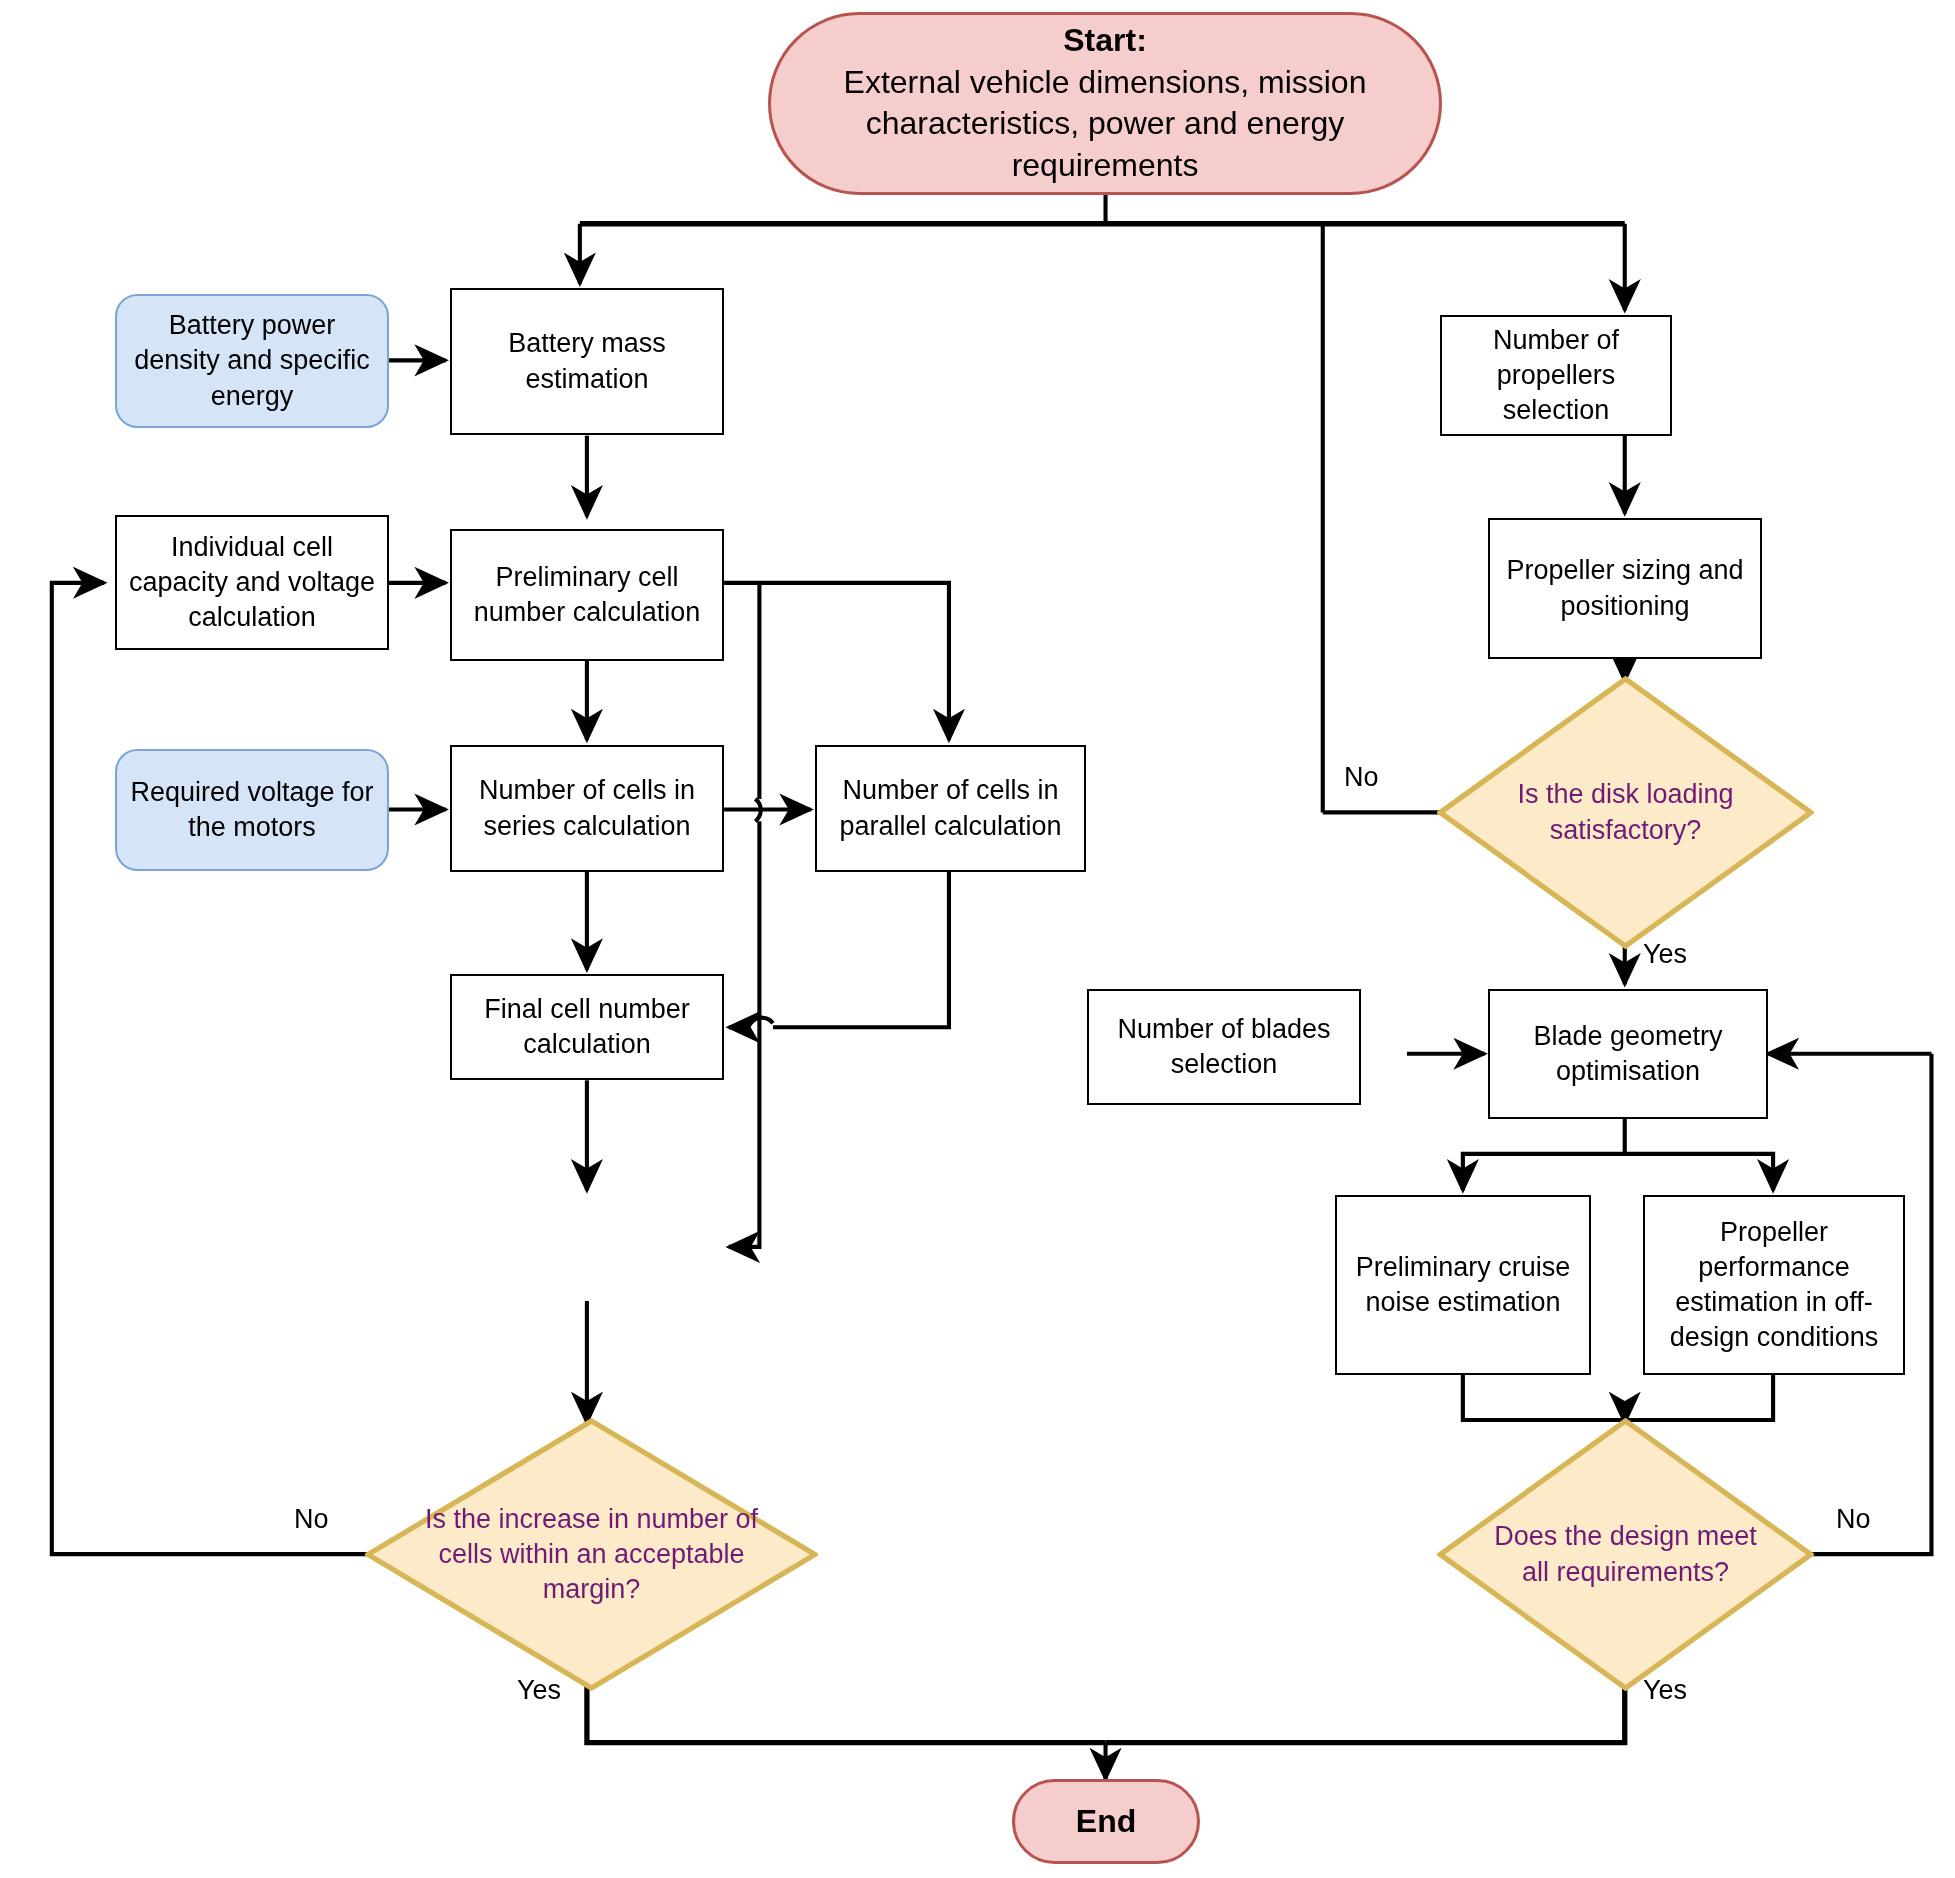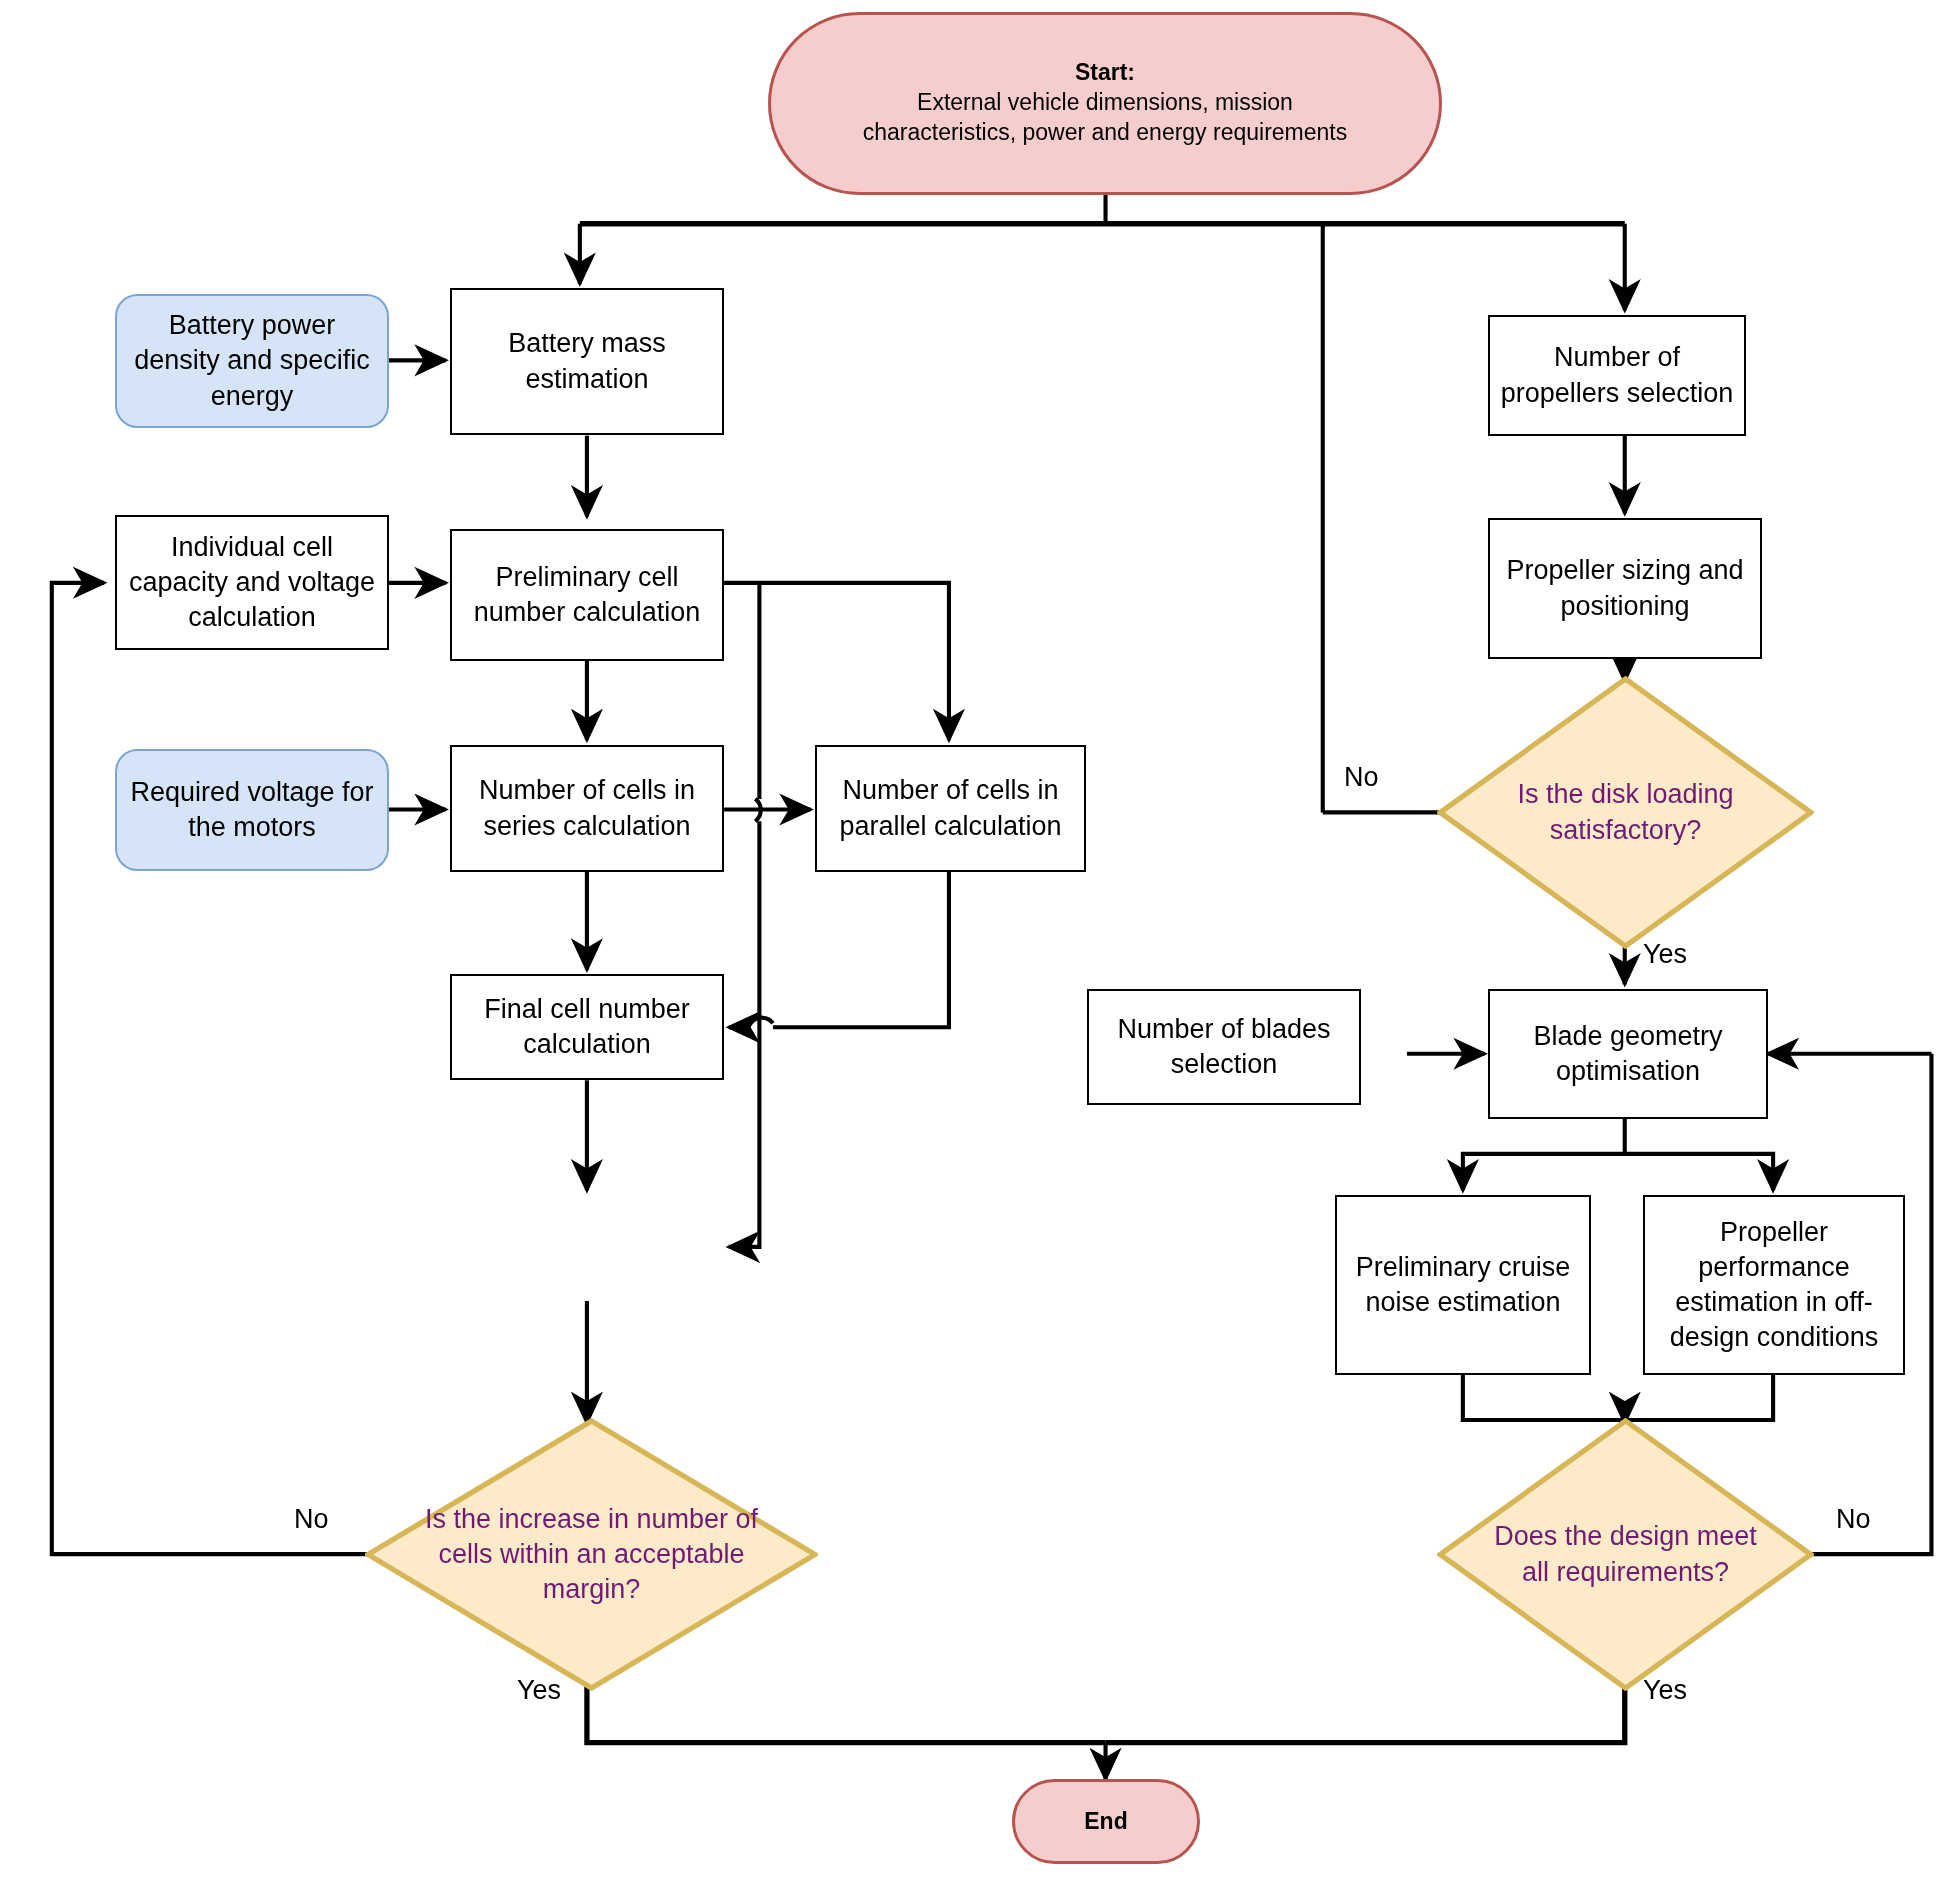--- a/index.html
+++ b/index.html
@@ -3,21 +3,21 @@
 <meta charset="utf-8">
 <style>
   html,body{margin:0;padding:0;background:#ffffff;}
   body{font-family:"Liberation Sans", sans-serif;}
   #stage{position:relative;width:1955px;height:1878px;background:#fff;overflow:hidden;}
   svg#wires{position:absolute;left:0;top:0;width:1955px;height:1878px;}
 
   .node{position:absolute;box-sizing:border-box;display:flex;align-items:center;justify-content:center;text-align:center;color:#000;line-height:1.30;}
   .proc{background:#ffffff;border:2.9px solid #000000;font-size:27px;padding:3.5px 5.9px;}
   .input{background:#d6e4f7;border:2.9px solid #7ba3d4;border-radius:22.4px;font-size:27px;padding:3.5px 8.2px;}
-  .term{background:#f6cdcd;border:3.5px solid #b85450;border-radius:118px;font-size:23px;padding:4.7px 10.6px;}
+  .term{background:#f6cdcd;border:3.5px solid #b85450;border-radius:118px;font-size:32px;padding:4.7px 10.6px;}
   .decision{position:absolute;display:flex;align-items:center;justify-content:center;text-align:center;font-size:27px;color:#701a75;line-height:1.30;}
   .decision .dtxt{position:relative;z-index:2;width:74%;}
   .edge-label{position:absolute;font-size:27px;color:#000;white-space:nowrap;}
   .startline1{display:block;font-weight:bold;}
 </style>
 </head>
 <body>
 
 <div id="stage">
 
@@ -141,21 +141,21 @@
 
   <div class="node proc" style="left:815px;top:745px;width:271px;height:127px;">
     <span>Number of cells in parallel calculation</span>
   </div>
 
   <div class="node proc" style="left:450px;top:974px;width:274px;height:106px;">
     <span>Final cell number calculation</span>
   </div>
 
 
-  <div class="node proc" style="left:1488px;top:315px;width:258px;height:121px;">
+  <div class="node proc" style="left:1440px;top:315px;width:232px;height:121px;">
     <span>Number of propellers selection</span>
   </div>
 
   <div class="node proc" style="left:1488px;top:518px;width:274px;height:141px;">
     <span>Propeller sizing and positioning</span>
   </div>
 
   <div class="node proc" style="left:1087px;top:989px;width:274px;height:116px;">
     <span>Number of blades selection</span>
   </div>

